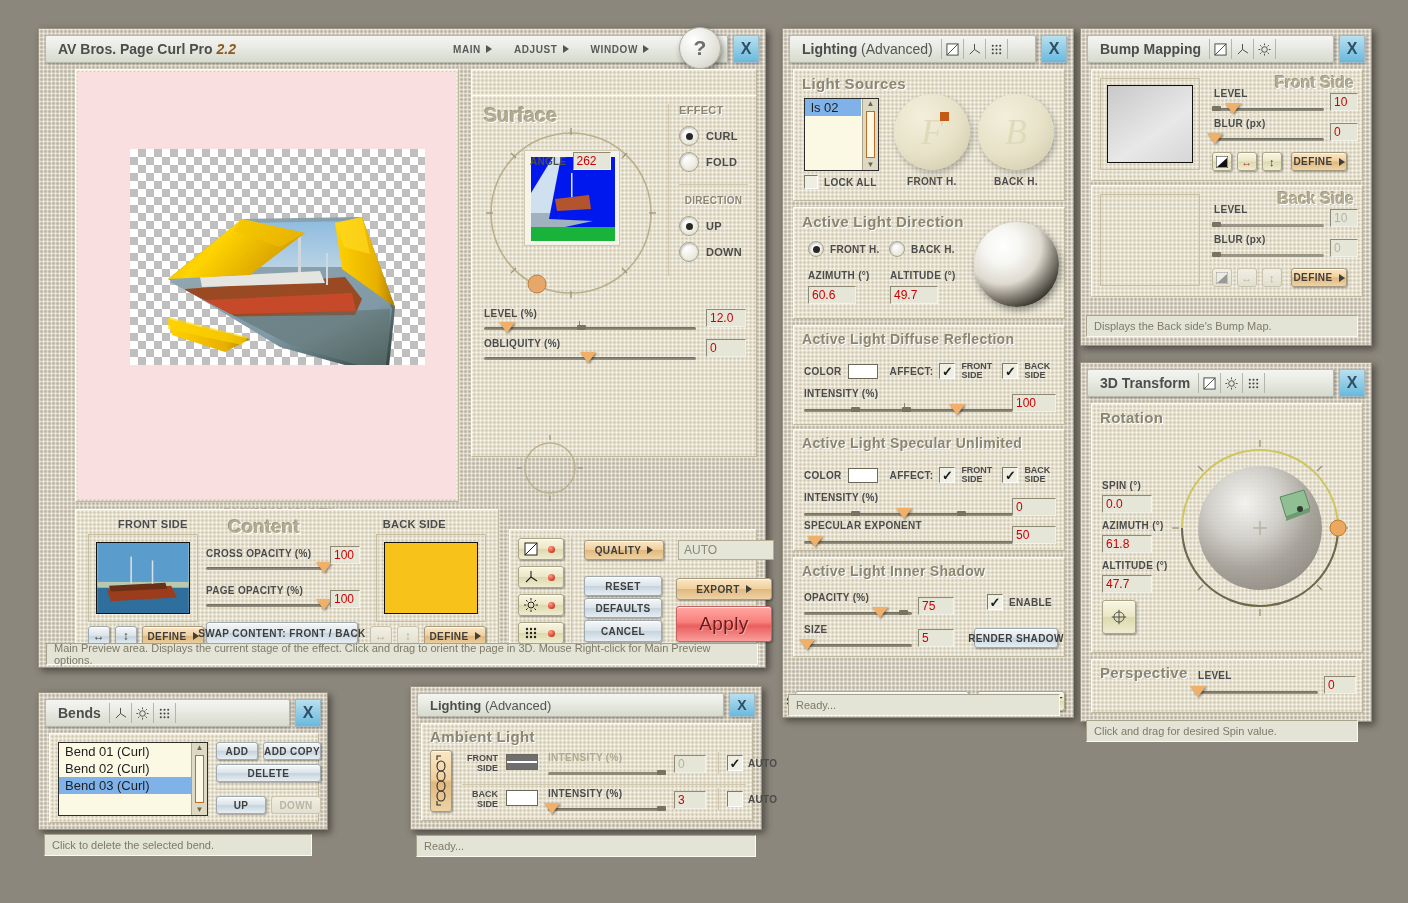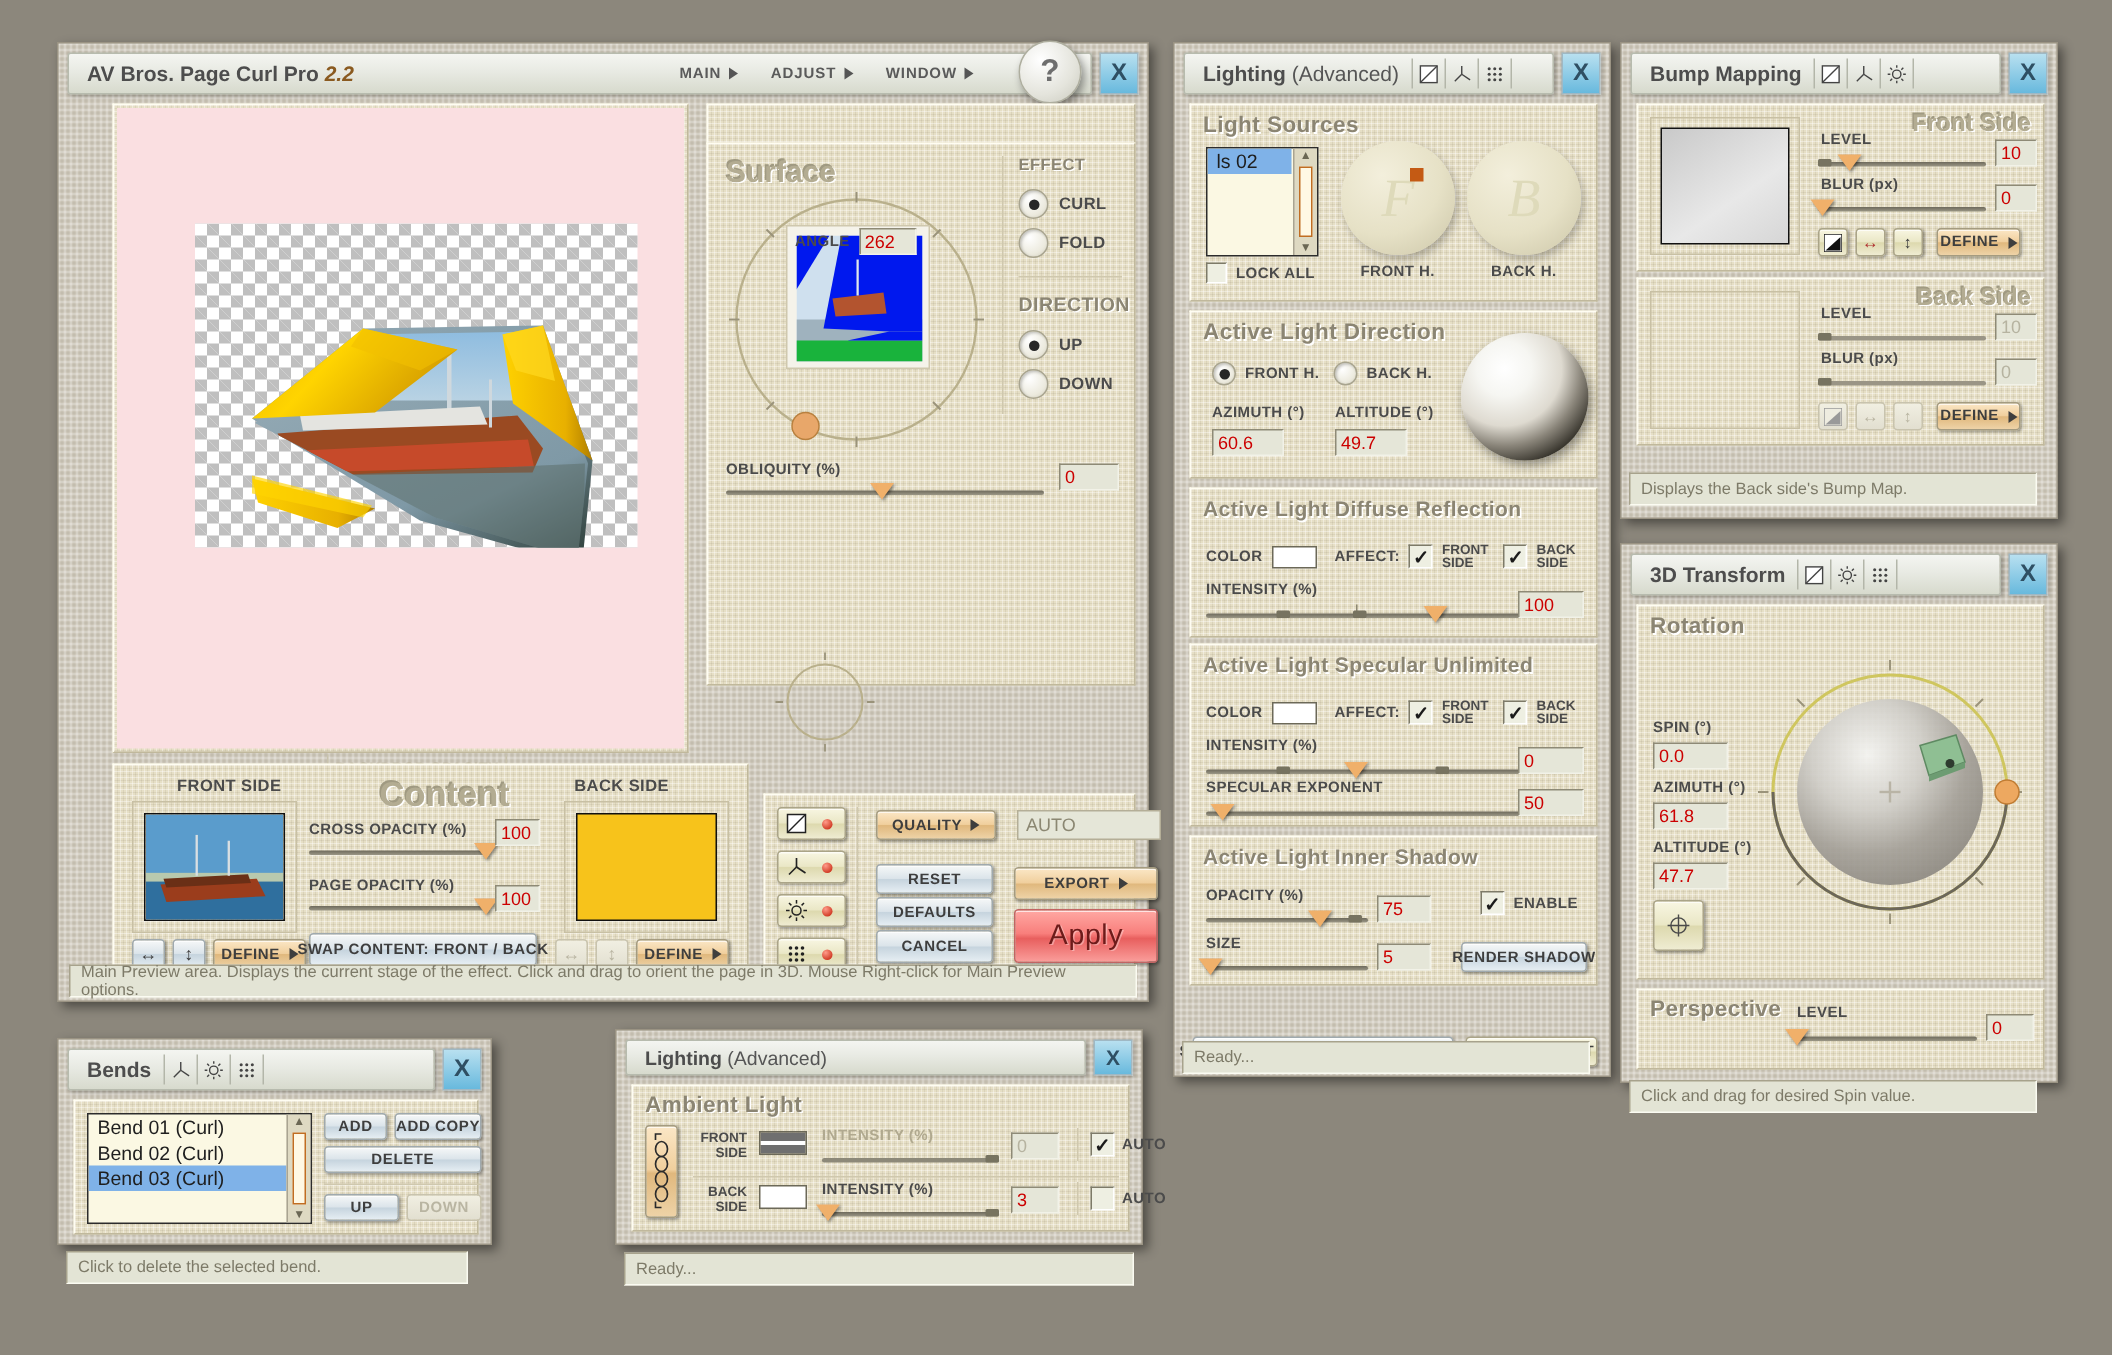--- a/index.html
+++ b/index.html
@@ -319,37 +319,47 @@
       <div class="grp-title" style="font-size:11px;">EFFECT</div>
       <div style="display:flex;align-items:center;gap:7px;margin-top:10px;">
         <span class="radio on"></span>
         <span class="lbl" style="font-size:11px;">CURL</span>
       </div>
       <div style="display:flex;align-items:center;gap:7px;margin-top:6px;">
         <span class="radio"></span>
         <span class="lbl" style="font-size:11px;">FOLD</span>
       </div>
       <div style="border-top:1px solid #cfc8ae;margin:12px 0 10px 0;"></div>
-      <div class="grp-title" style="font-size:13px;">DIRECTION</div>
+      <div class="grp-title" style="font-size:10px;text-align:center;">DIRECTION</div>
       <div style="display:flex;align-items:center;gap:7px;margin-top:10px;">
         <span class="radio on"></span>
         <span class="lbl" style="font-size:11px;">UP</span>
       </div>
       <div style="display:flex;align-items:center;gap:7px;margin-top:6px;">
         <span class="radio"></span>
         <span class="lbl" style="font-size:11px;">DOWN</span>
       </div>
     </div>
 
     <div style="position:absolute;left:58px;top:56px;display:flex;align-items:center;gap:6px;">
       <span class="lbl">ANGLE</span>
       <span class="numfield" style="width:38px;text-align:left;">262</span>
     </div>
 
     <div style="position:absolute;left:12px;top:212px;width:262px;">
+      <div style="position:relative;height:30px;">
+        <div class="lbl">LEVEL (%)</div>
+        <div class="slider" style="width:212px;margin-top:3px;">
+          <div class="strack"></div>
+            <div class="stickmark" style="left:45%"></div>
+          <div class="stick" style="left:44%"></div>
+          <div class="sknob" style="left:11%"></div>
+        </div>
+        <span class="numfield" style="position:absolute;right:0;top:1px;width:40px;">12.0</span>
+      </div>
       <div style="position:relative;height:30px;">
         <div class="lbl">OBLIQUITY (%)</div>
         <div class="slider" style="width:212px;margin-top:3px;">
           <div class="strack"></div>
             <div class="sknob" style="left:49%"></div>
         </div>
         <span class="numfield" style="position:absolute;right:0;top:1px;width:40px;">0</span>
       </div>
     </div>
 
@@ -362,21 +372,21 @@
         <line x1="35" y1="2" x2="35" y2="7"></line>
           <line x1="35" y1="63" x2="35" y2="68"></line>
         <line x1="2" y1="35" x2="7" y2="35"></line>
           <line x1="63" y1="35" x2="68" y2="35"></line>
       </g>
     </svg>
   </div>
 
   <div class="group tex" style="position:absolute;left:36px;top:480px;width:424px;height:148px;">
     <div class="lbl" style="position:absolute;left:42px;top:8px;font-size:11px;">FRONT SIDE</div>
-    <div class="hdr-emboss" style="position:absolute;left:152px;top:6px;font-size:23px;padding-left:25px;">Content</div>
+    <div class="hdr-emboss" style="position:absolute;left:152px;top:6px;font-size:19px;">Content</div>
     <div class="lbl" style="position:absolute;right:52px;top:8px;font-size:11px;">BACK SIDE</div>
 
     <div style="position:absolute;left:12px;top:24px;width:110px;height:88px;border:1px solid #c8c0a4;padding:7px;">
       <svg width="94" height="72" viewBox="0 0 94 72" style="display:block;border:1px solid #111">
         <rect width="94" height="72" fill="#5a9ccc"></rect>
         <rect y="44" width="94" height="28" fill="#2f6f9e"></rect>
         <rect x="0" y="40" width="94" height="6" fill="#b8c9ae"></rect>
         <path d="M10,48 L76,44 L82,56 L14,60 Z" fill="#9b3d1c"></path>
         <path d="M12,44 L70,41 L72,47 L14,50 Z" fill="#6a2f16"></path>
         <rect x="34" y="14" width="1.6" height="28" fill="#d9dfe2"></rect>

